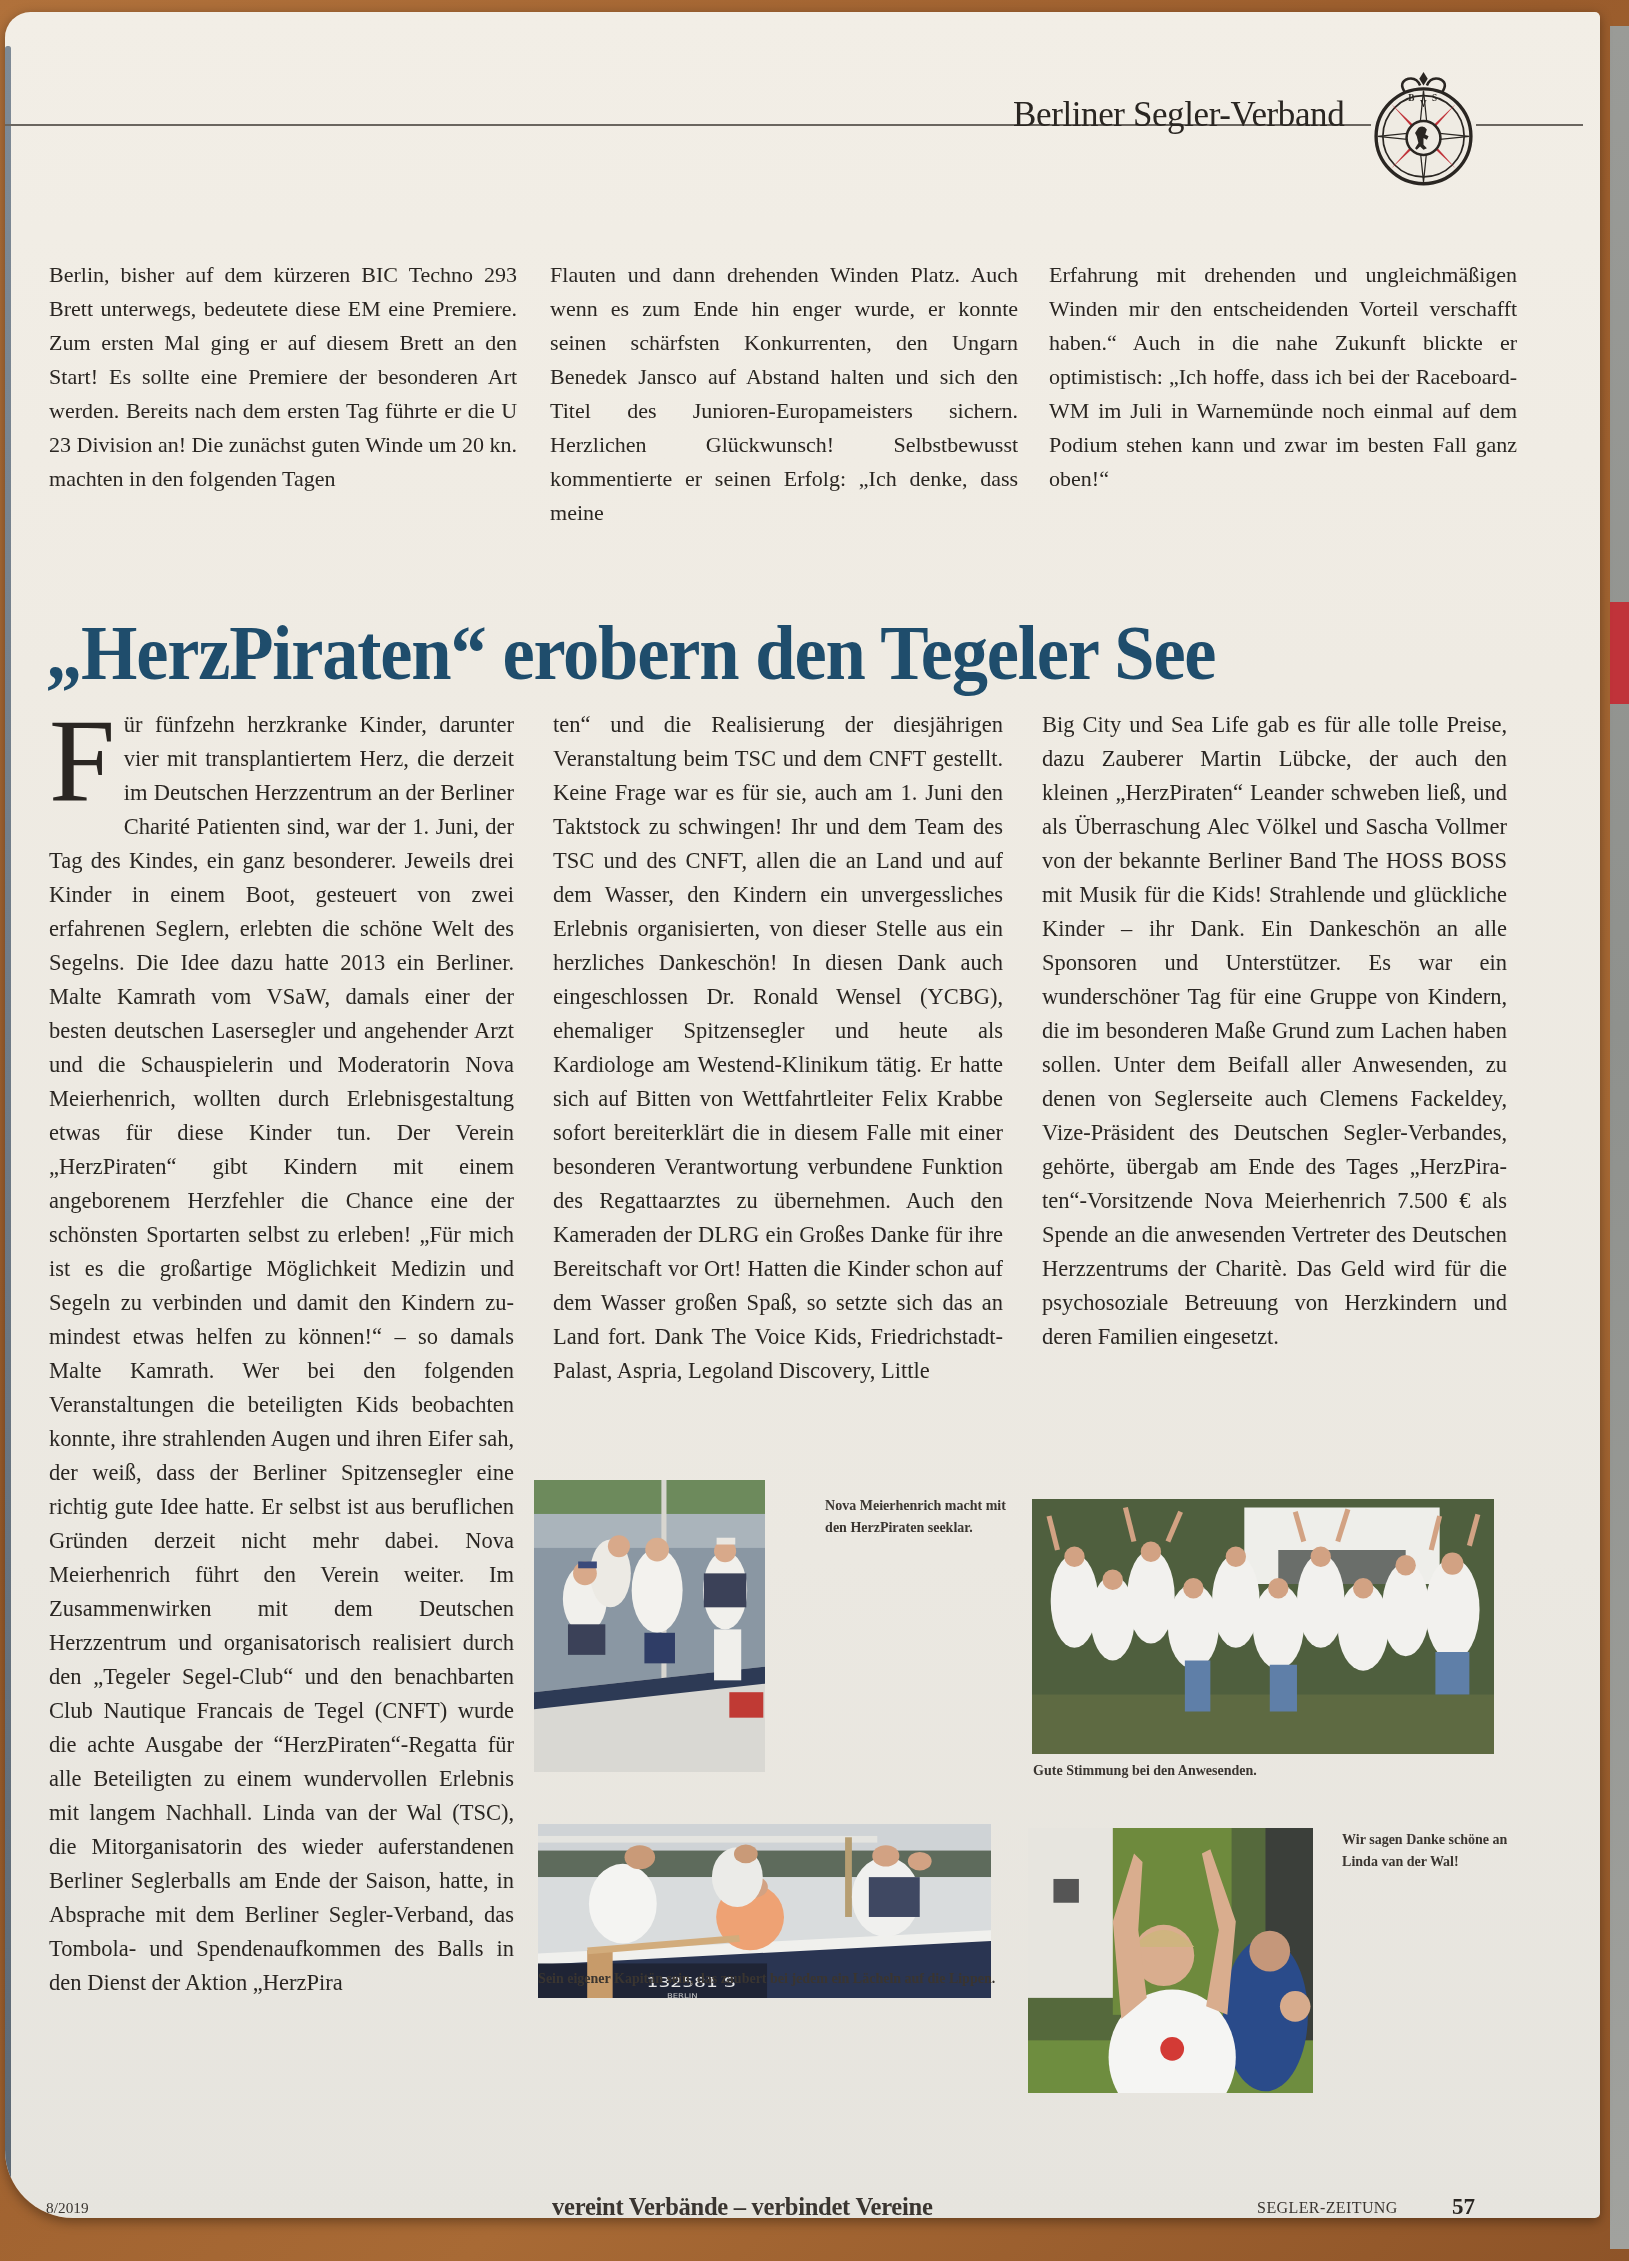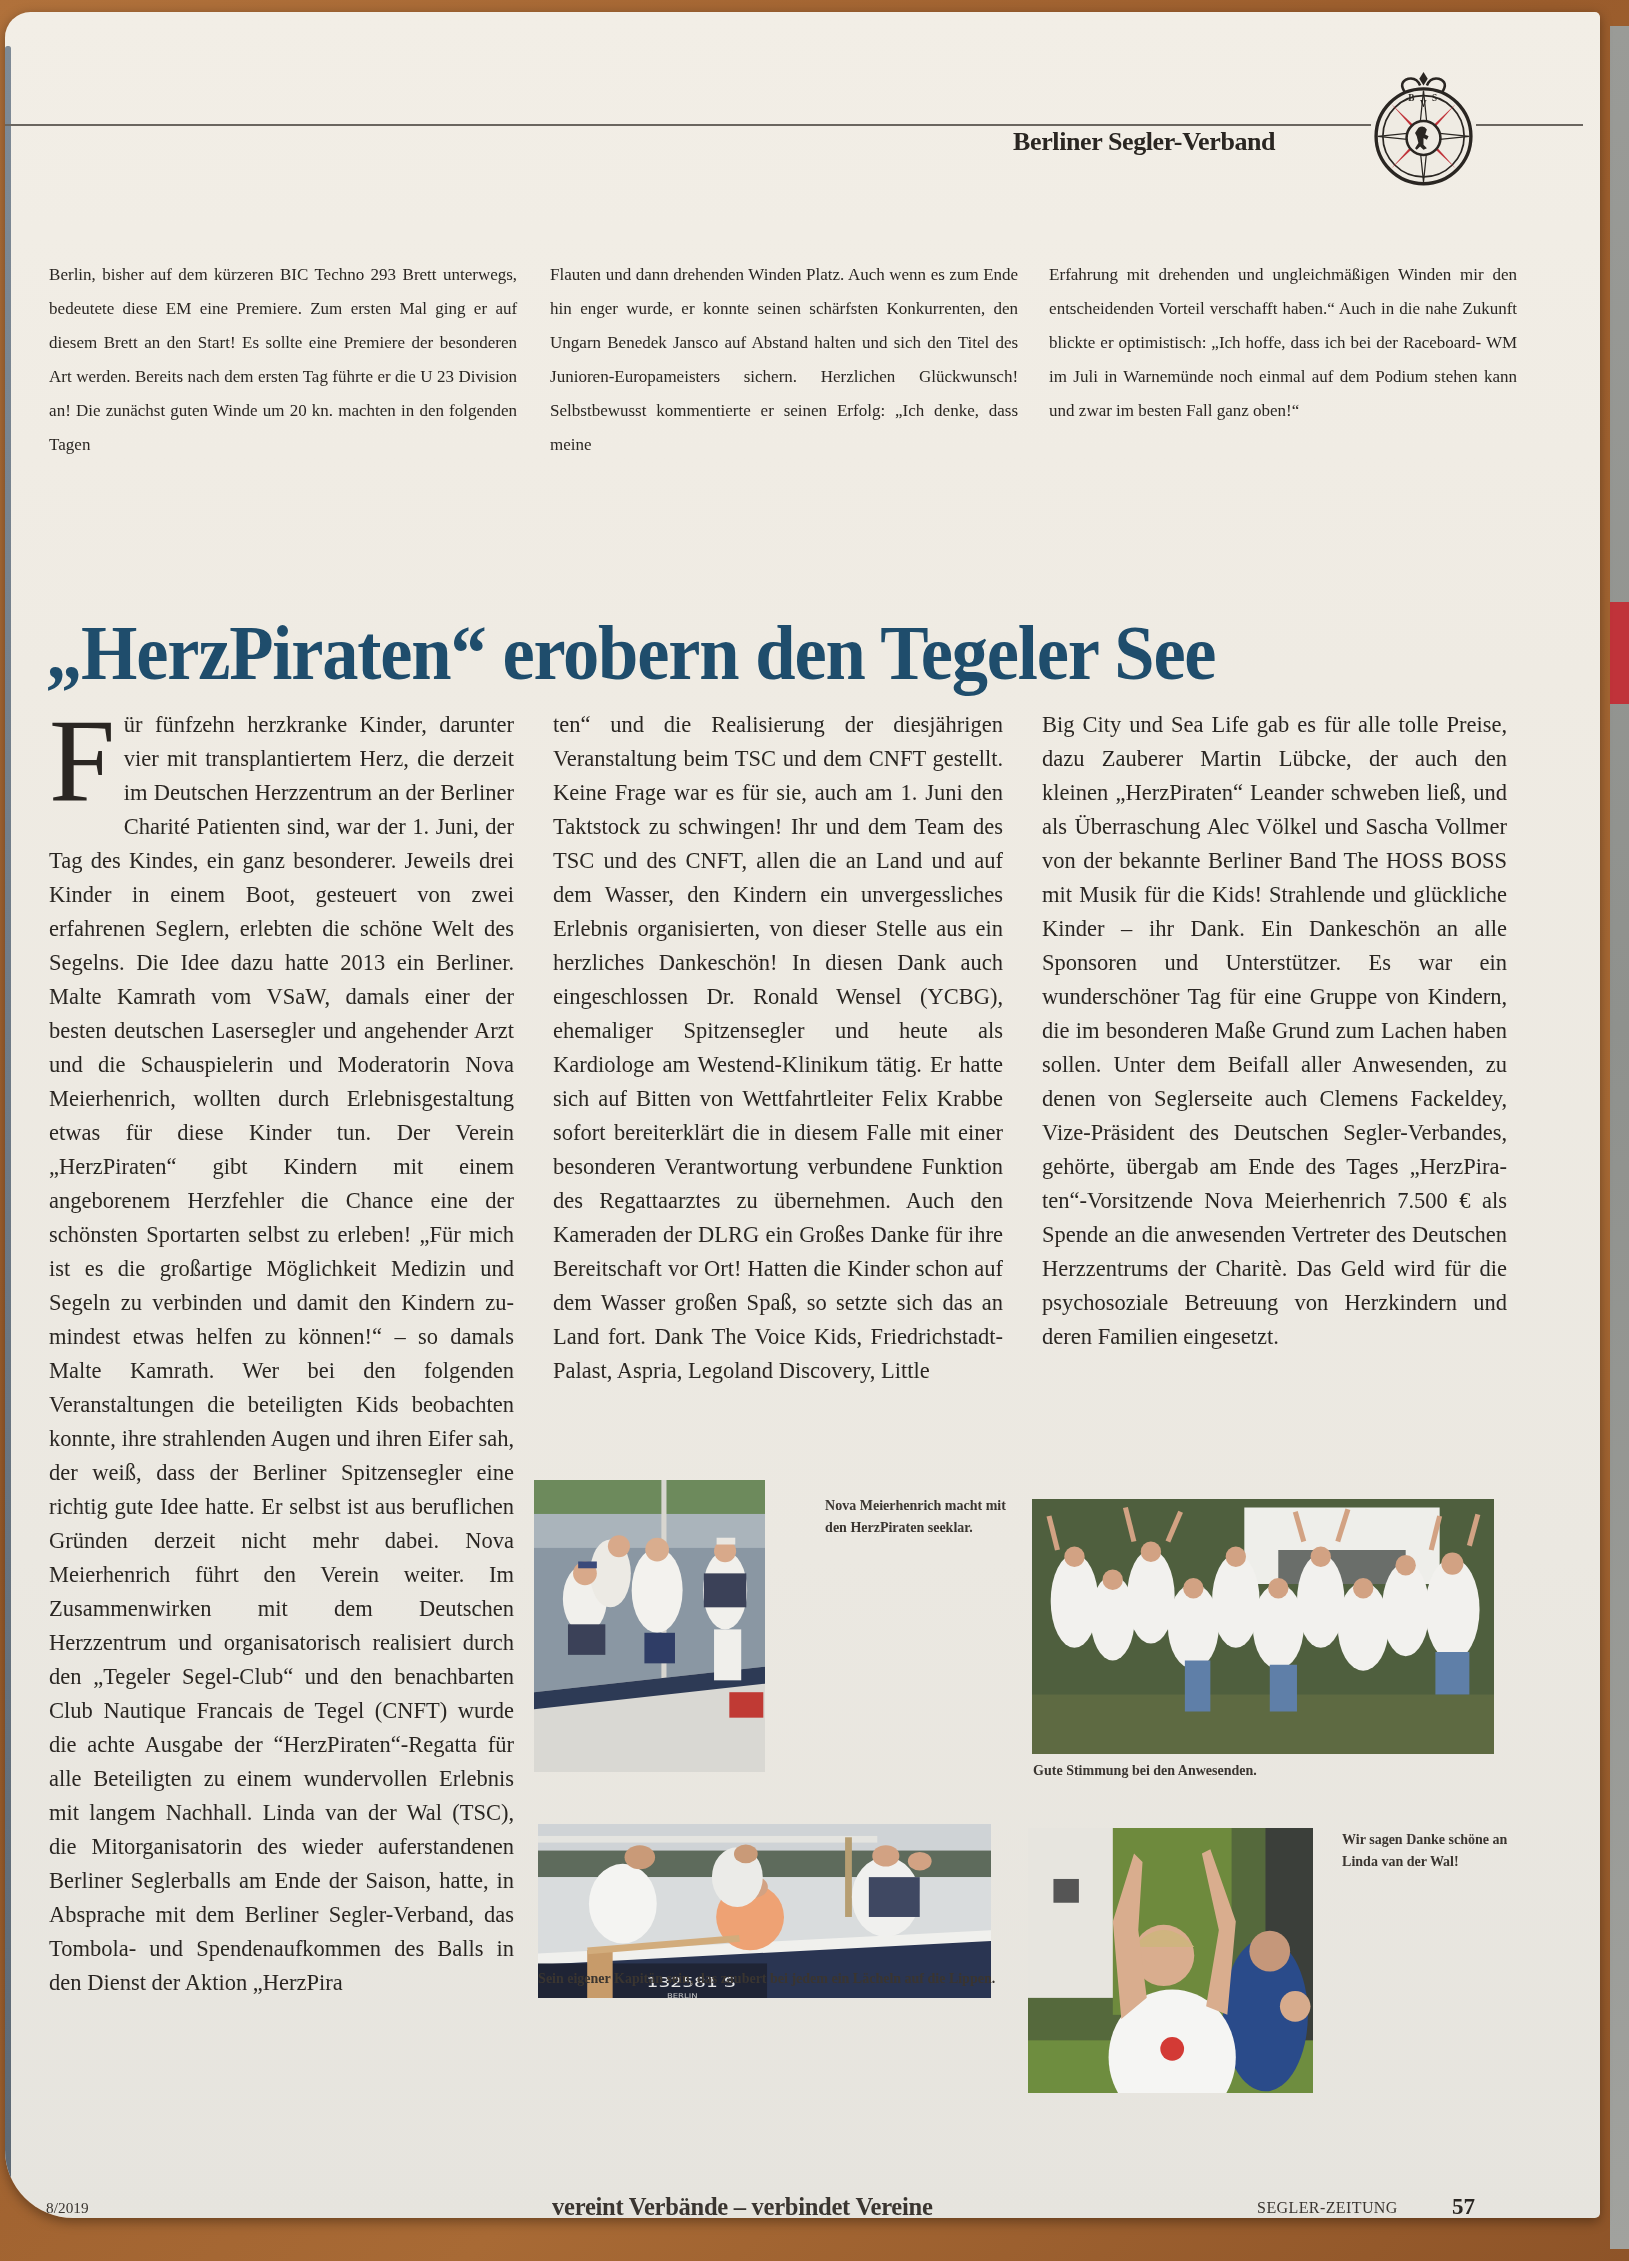--- a/index.html
+++ b/index.html
@@ -32,30 +32,30 @@
     position: absolute; left: 1610px; top: 602px; width: 18.7px; height: 102px;
     background: #c0333a;
   }
   
   .header-rule {
     position: absolute; left: 0; top: 112px; width: 1578px; height: 1.7px;
     background: #6a655f;
   }
   .header-title {
     position: absolute; left: 1008px; top: 83px;
-    font-family: "Liberation Serif", serif; font-weight: bold;
-    font-size: 26px; color: #2a2622; letter-spacing: -0.4px; margin-top: 32px;
+    font-family: "Liberation Serif", serif; font-weight: normal;
+    font-size: 35px; color: #2a2622; letter-spacing: -0.4px;
   }
   .logo {
     position: absolute; left: 1366px; top: 58px; width: 105px; height: 119px;
   }
   
   .col {
     position: absolute;
-    font-size: 17px; line-height: 34px;
+    font-size: 22px; line-height: 34px;
     text-align: justify; hyphens: manual;
     color: #2a2622;
   }
   .col p { text-align: justify; }
   .intro-col { top: 246px; width: 468px; }
   .intro-1 { left: 44px; }
   .intro-2 { left: 545px; }
   .intro-3 { left: 1044px; }
   .headline {
     position: absolute; left: 41px; top: 594px; width: 1527px;

